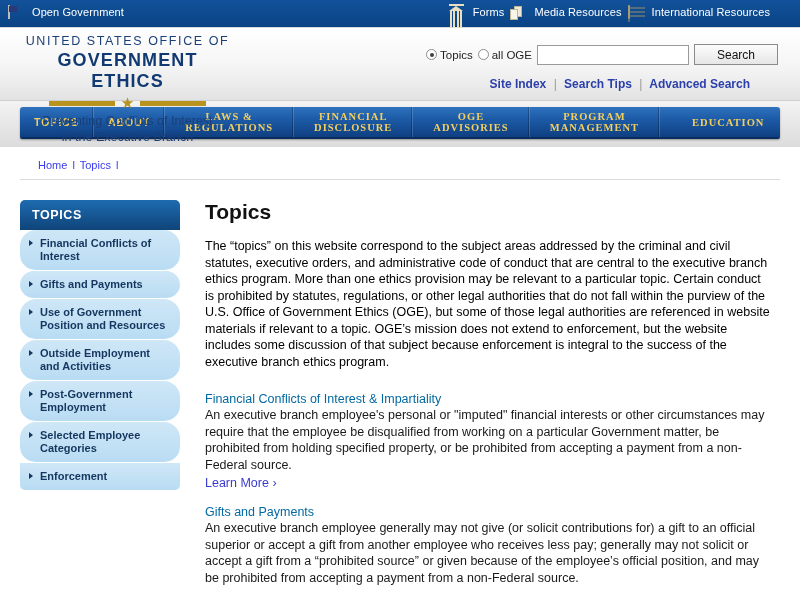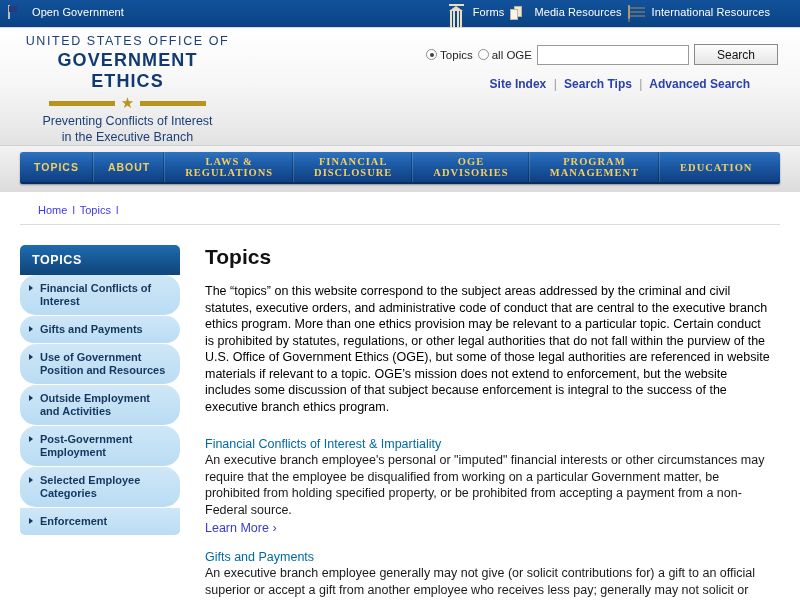--- a/index.html
+++ b/index.html
@@ -75,21 +75,21 @@
     background: #9d8f66; transform: translateX(-0.5px);
   }
   .globe-icon::after {
     content: ""; position: absolute; top: 50%; left: -1px; width: 17px; height: 1px;
     background: #9d8f66; transform: translateY(-0.5px);
     box-shadow: 0 -4px 0 0 #9d8f66, 0 4px 0 0 #9d8f66;
   }
 
   
   .masthead {
-    position: relative; height: 118px;
+    position: relative; height: 73px;
     background: linear-gradient(to bottom, #ffffff 0%, #f7f7f7 45%, #ececec 78%, #e2e2e2 100%);
     border-bottom: 1px solid #cfcfcf;
   }
   .brand { position: absolute; left: 20px; top: 6px; width: 215px; text-align: center; }
   .brand-line1 {
     font-size: 12.5px; letter-spacing: 1.6px; color: #1b3f78; font-weight: 400;
   }
   .brand-line2 {
     font-size: 18px; letter-spacing: 1.1px; color: #123a72; font-weight: bold; margin-top: 2px;
   }
@@ -142,21 +142,21 @@
     border-bottom: 2px solid #0a2d60;
   }
   .nav-item {
     flex: 0 0 auto; display: flex; align-items: center; justify-content: center;
     color: #f3cf5f; font-size: 10.5px; font-weight: bold; letter-spacing: 1px;
     line-height: 11px; text-align: center; padding: 0 14px;
     border-right: 1px solid rgba(255,255,255,.16);
     box-shadow: inset -1px 0 0 rgba(0,0,0,.25);
     cursor: pointer; white-space: pre-line;
   }
-  .nav-item:last-child { border-right: none; box-shadow: none; }
+  .nav-item:last-child { border-right: none; box-shadow: none; margin-left: 12px; }
   .nav-item.wide { padding: 0 20px; font-family: Liberation Serif, serif; }
 
   
   .page {
     padding: 0 20px;
     background: #ffffff;
   }
   .breadcrumb {
     font-size: 11px; color: #3a3af0; padding: 12px 0 8px 18px;
     border-bottom: 1px solid #dcdcdc;

